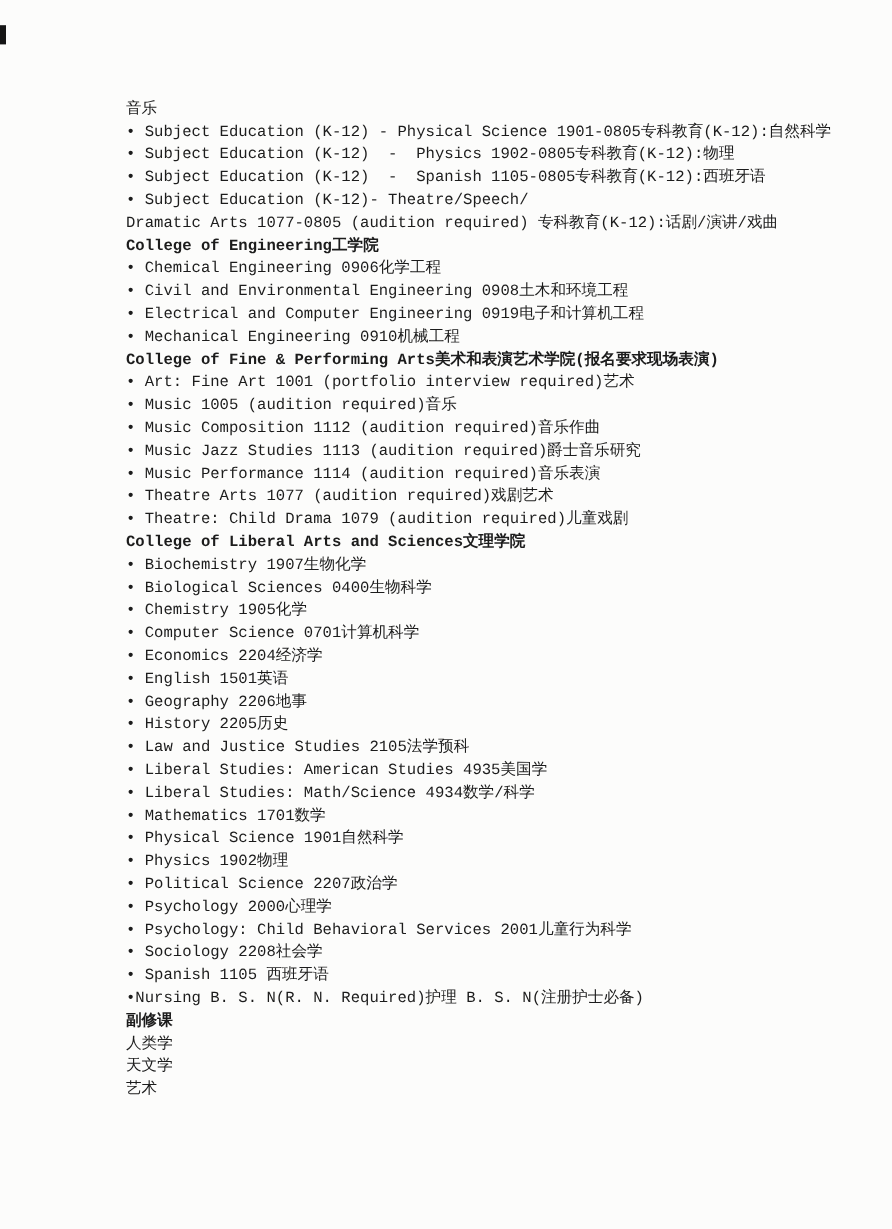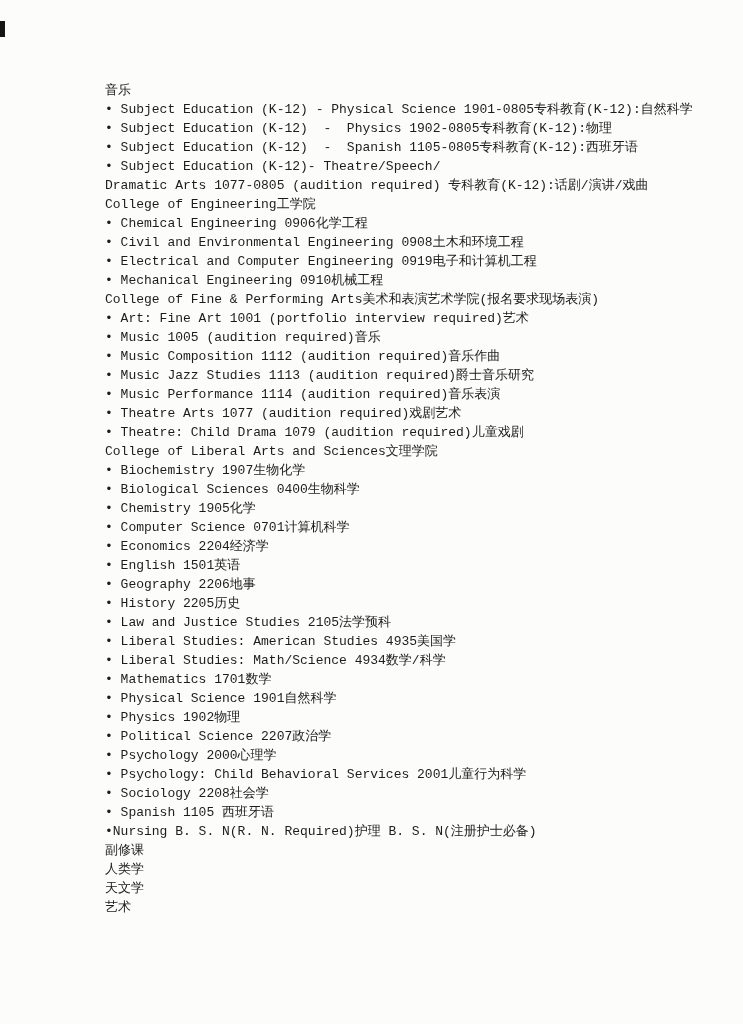--- a/index.html
+++ b/index.html
@@ -27,21 +27,21 @@
     top: 81px;
     font-family: "Liberation Mono", "DejaVu Sans Mono", monospace;
     font-size: 13px;
     line-height: 19px;
     white-space: pre;
   }
   .doc-line {
     height: 19px;
   }
   .doc-line.bold {
-    font-weight: normal;
+    font-weight: bold;
   }
 </style>
 </head>
 <body style="background: rgb(252, 252, 251);">
 
 <div class="page">
   <div class="scan-mark" style="background: rgb(21, 21, 21);"></div>
   <div class="content" style="color: rgb(28, 28, 28);"><div class="doc-line">音乐</div><div class="doc-line">• Subject Education (K-12) - Physical Science 1901-0805专科教育(K-12):自然科学</div><div class="doc-line">• Subject Education (K-12)  -  Physics 1902-0805专科教育(K-12):物理</div><div class="doc-line">• Subject Education (K-12)  -  Spanish 1105-0805专科教育(K-12):西班牙语</div><div class="doc-line">• Subject Education (K-12)- Theatre/Speech/</div><div class="doc-line">Dramatic Arts 1077-0805 (audition required) 专科教育(K-12):话剧/演讲/戏曲</div><div class="doc-line bold">College of Engineering工学院</div><div class="doc-line">• Chemical Engineering 0906化学工程</div><div class="doc-line">• Civil and Environmental Engineering 0908土木和环境工程</div><div class="doc-line">• Electrical and Computer Engineering 0919电子和计算机工程</div><div class="doc-line">• Mechanical Engineering 0910机械工程</div><div class="doc-line bold">College of Fine &amp; Performing Arts美术和表演艺术学院(报名要求现场表演)</div><div class="doc-line">• Art: Fine Art 1001 (portfolio interview required)艺术</div><div class="doc-line">• Music 1005 (audition required)音乐</div><div class="doc-line">• Music Composition 1112 (audition required)音乐作曲</div><div class="doc-line">• Music Jazz Studies 1113 (audition required)爵士音乐研究</div><div class="doc-line">• Music Performance 1114 (audition required)音乐表演</div><div class="doc-line">• Theatre Arts 1077 (audition required)戏剧艺术</div><div class="doc-line">• Theatre: Child Drama 1079 (audition required)儿童戏剧</div><div class="doc-line bold">College of Liberal Arts and Sciences文理学院</div><div class="doc-line">• Biochemistry 1907生物化学</div><div class="doc-line">• Biological Sciences 0400生物科学</div><div class="doc-line">• Chemistry 1905化学</div><div class="doc-line">• Computer Science 0701计算机科学</div><div class="doc-line">• Economics 2204经济学</div><div class="doc-line">• English 1501英语</div><div class="doc-line">• Geography 2206地事</div><div class="doc-line">• History 2205历史</div><div class="doc-line">• Law and Justice Studies 2105法学预科</div><div class="doc-line">• Liberal Studies: American Studies 4935美国学</div><div class="doc-line">• Liberal Studies: Math/Science 4934数学/科学</div><div class="doc-line">• Mathematics 1701数学</div><div class="doc-line">• Physical Science 1901自然科学</div><div class="doc-line">• Physics 1902物理</div><div class="doc-line">• Political Science 2207政治学</div><div class="doc-line">• Psychology 2000心理学</div><div class="doc-line">• Psychology: Child Behavioral Services 2001儿童行为科学</div><div class="doc-line">• Sociology 2208社会学</div><div class="doc-line">• Spanish 1105 西班牙语</div><div class="doc-line">•Nursing B. S. N(R. N. Required)护理 B. S. N(注册护士必备)</div><div class="doc-line bold">副修课</div><div class="doc-line">人类学</div><div class="doc-line">天文学</div><div class="doc-line">艺术</div></div>
 </div>
 

